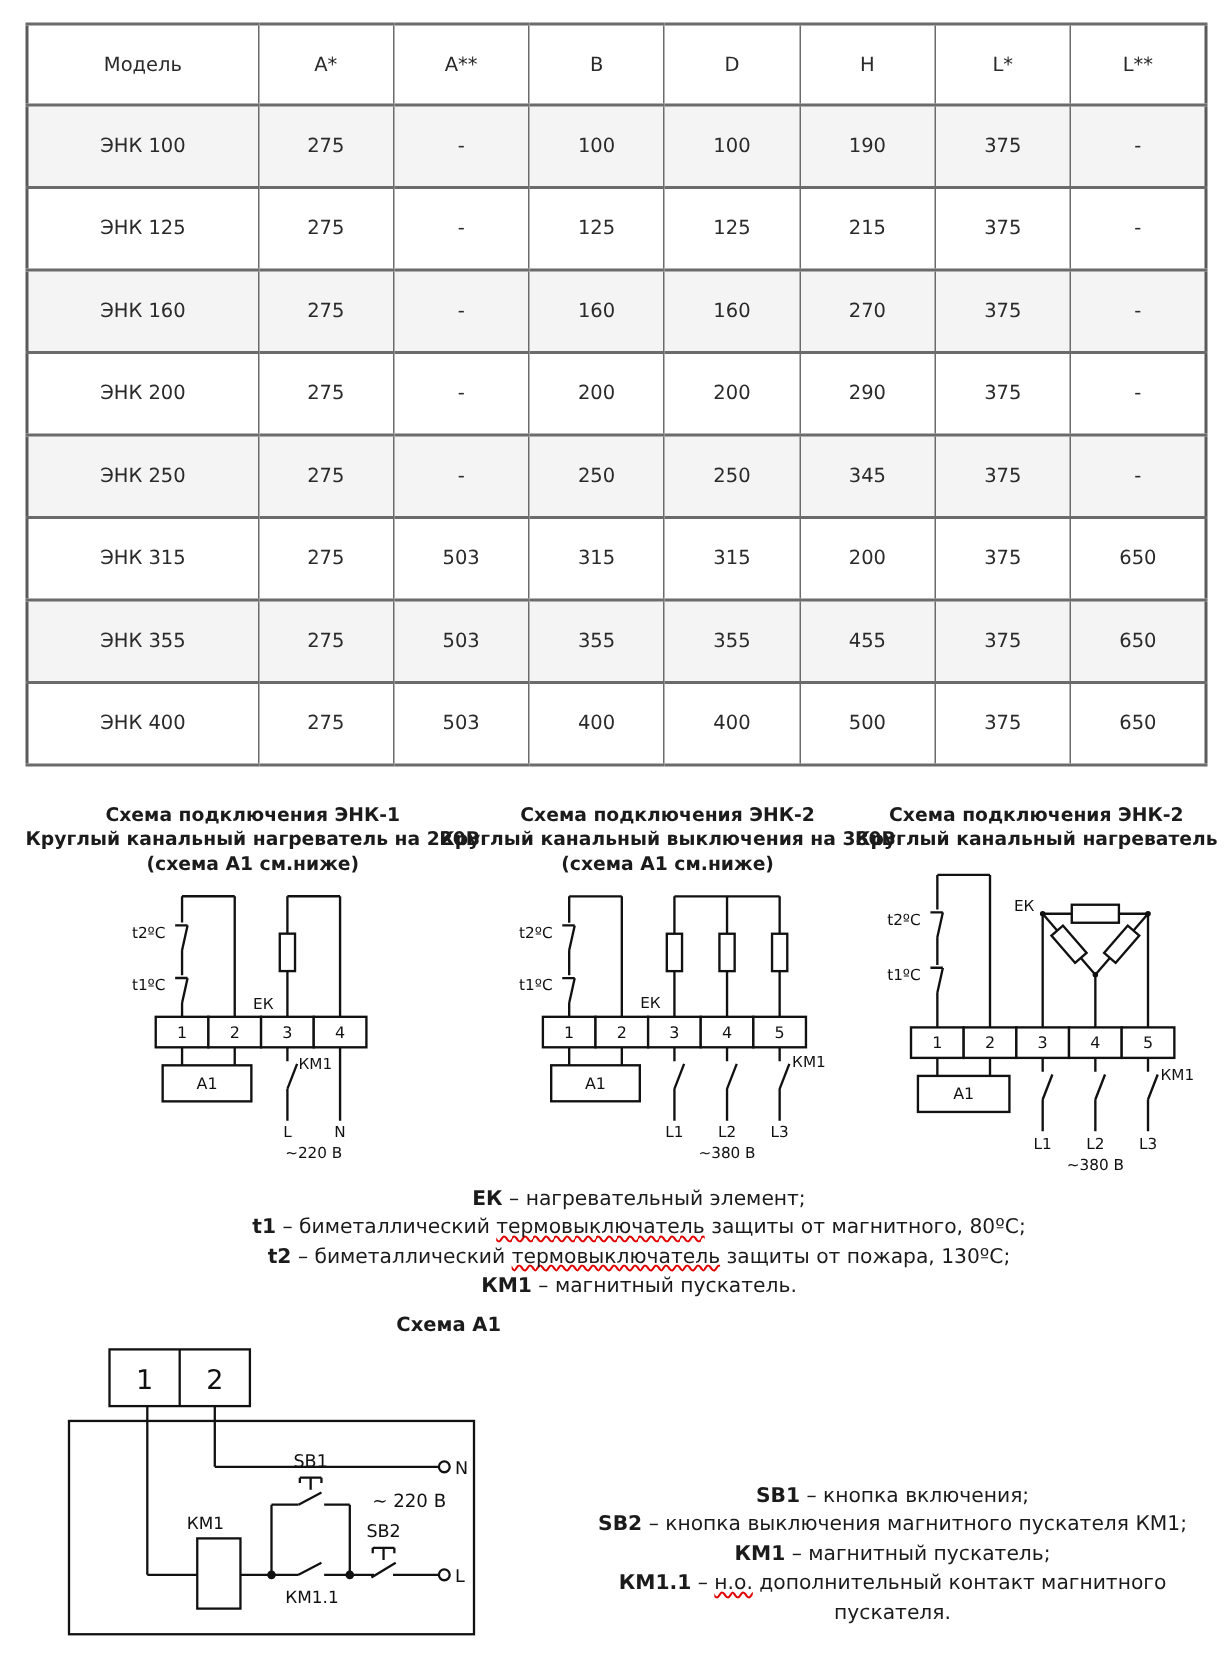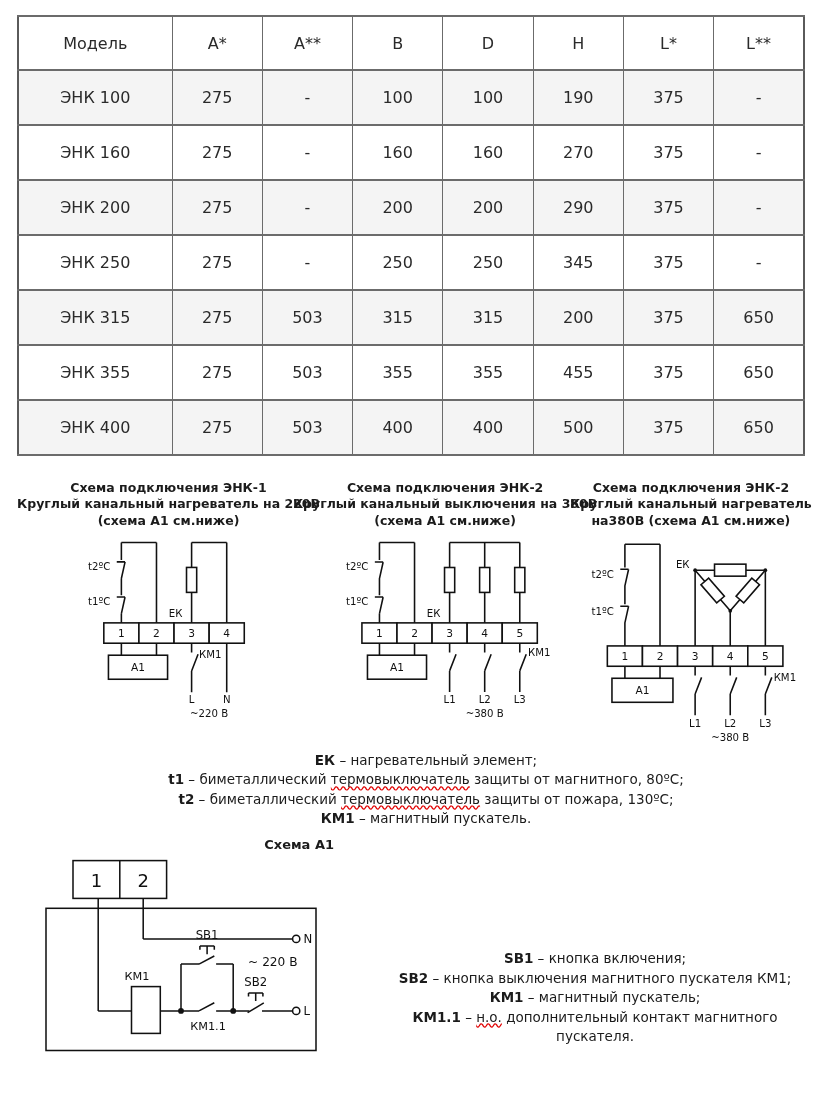--- a/index.html
+++ b/index.html
@@ -7,21 +7,21 @@
   body {
     width:820px; height:1105px; overflow:hidden;
     font-family:"DejaVu Sans","Liberation Sans",sans-serif;
     color:#1b1b1b;
   }
   .wrap { padding:15px 15px 0 17px; }
 
   
   table.size-table {
     width:788px; border-collapse:collapse; table-layout:fixed;
-    border:2px solid #5a5a5a; font-size:16px; color:#2a2a2a;
+    border:2px solid #5a5a5a; font-size:13px; color:#2a2a2a;
   }
   table.size-table th, table.size-table td {
     border-left:1px solid #6b6b6b; border-right:1px solid #6b6b6b;
     border-top:2px solid #6b6b6b; border-bottom:2px solid #6b6b6b;
     text-align:center; vertical-align:middle; font-weight:normal;
   }
   table.size-table th { height:54px; background:#ffffff; }
   table.size-table td { height:55px; }
   table.size-table col.c-model { width:19.6%; }
   table.size-table tbody tr:nth-child(odd) td { background:#f4f4f4; }
@@ -86,20 +86,30 @@
           <td>ЭНК 100</td>
           <td>275</td>
           <td>-</td>
           <td>100</td>
           <td>100</td>
           <td>190</td>
           <td>375</td>
           <td>-</td>
         </tr>
         <tr>
+          <td>ЭНК 125</td>
+          <td>275</td>
+          <td>-</td>
+          <td>125</td>
+          <td>125</td>
+          <td>215</td>
+          <td>375</td>
+          <td>-</td>
+        </tr>
+        <tr>
           <td>ЭНК 160</td>
           <td>275</td>
           <td>-</td>
           <td>160</td>
           <td>160</td>
           <td>270</td>
           <td>375</td>
           <td>-</td>
         </tr>
         <tr>
@@ -254,21 +264,20 @@
           <text class="lbl" x="211" y="182" text-anchor="middle">L3</text>
           <text class="lbl" x="173" y="197" text-anchor="middle">~380 В</text>
         </svg>
       </div>
     </div>
 
     <div class="dcol d3">
       <div class="dtitle">
         <div>Схема подключения ЭНК-2</div>
         <div>Круглый канальный нагреватель</div>
-        <div>на380В (схема А1 см.ниже)</div>
       </div>
       <div class="circuit">
         <svg width="231" height="208" viewBox="0 0 250 225">
           <g>
             <path class="w" d="M54,10 H92 M92,10 V120 M54,10 V35"></path>
             <path class="w" d="M49,37 H58 M58,37 L54,55 M54,55 V75"></path>
             <path class="w" d="M49,77 H58 M58,77 L54,95 M54,95 V120"></path>
           </g>
           <g>
             <path class="w" d="M130,38 H206 M130,38 L168,82 M206,38 L168,82"></path>

